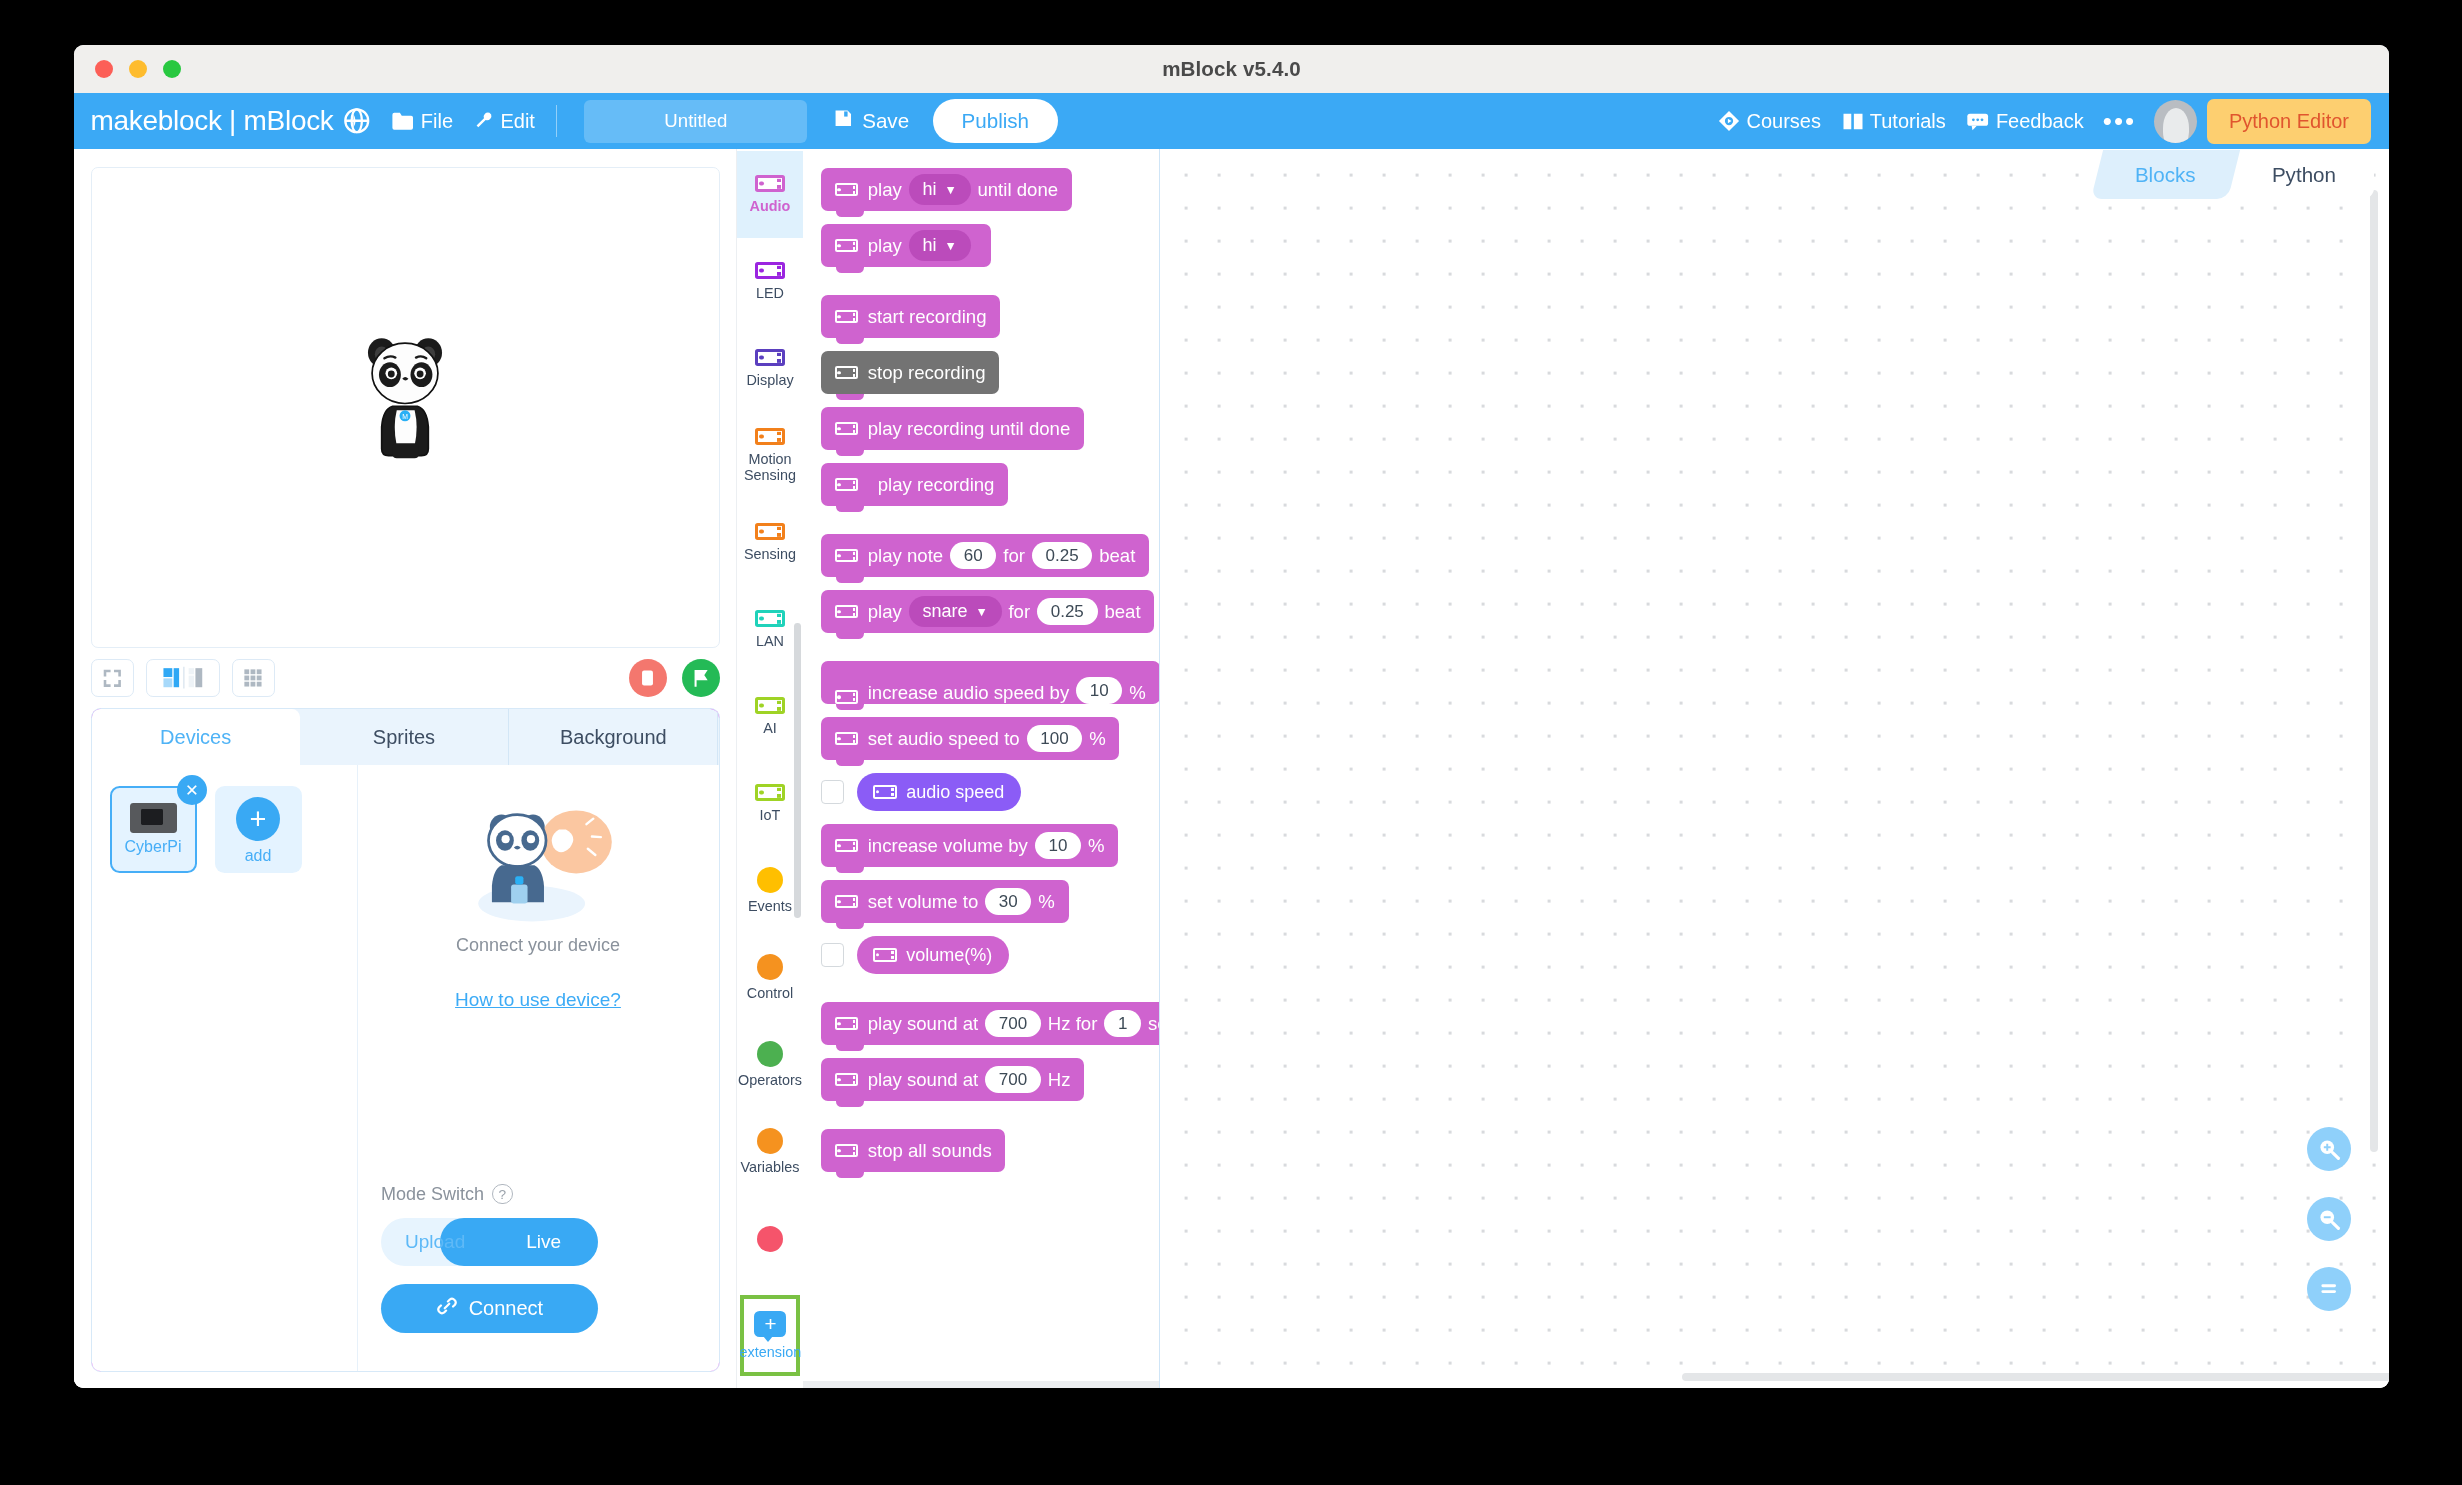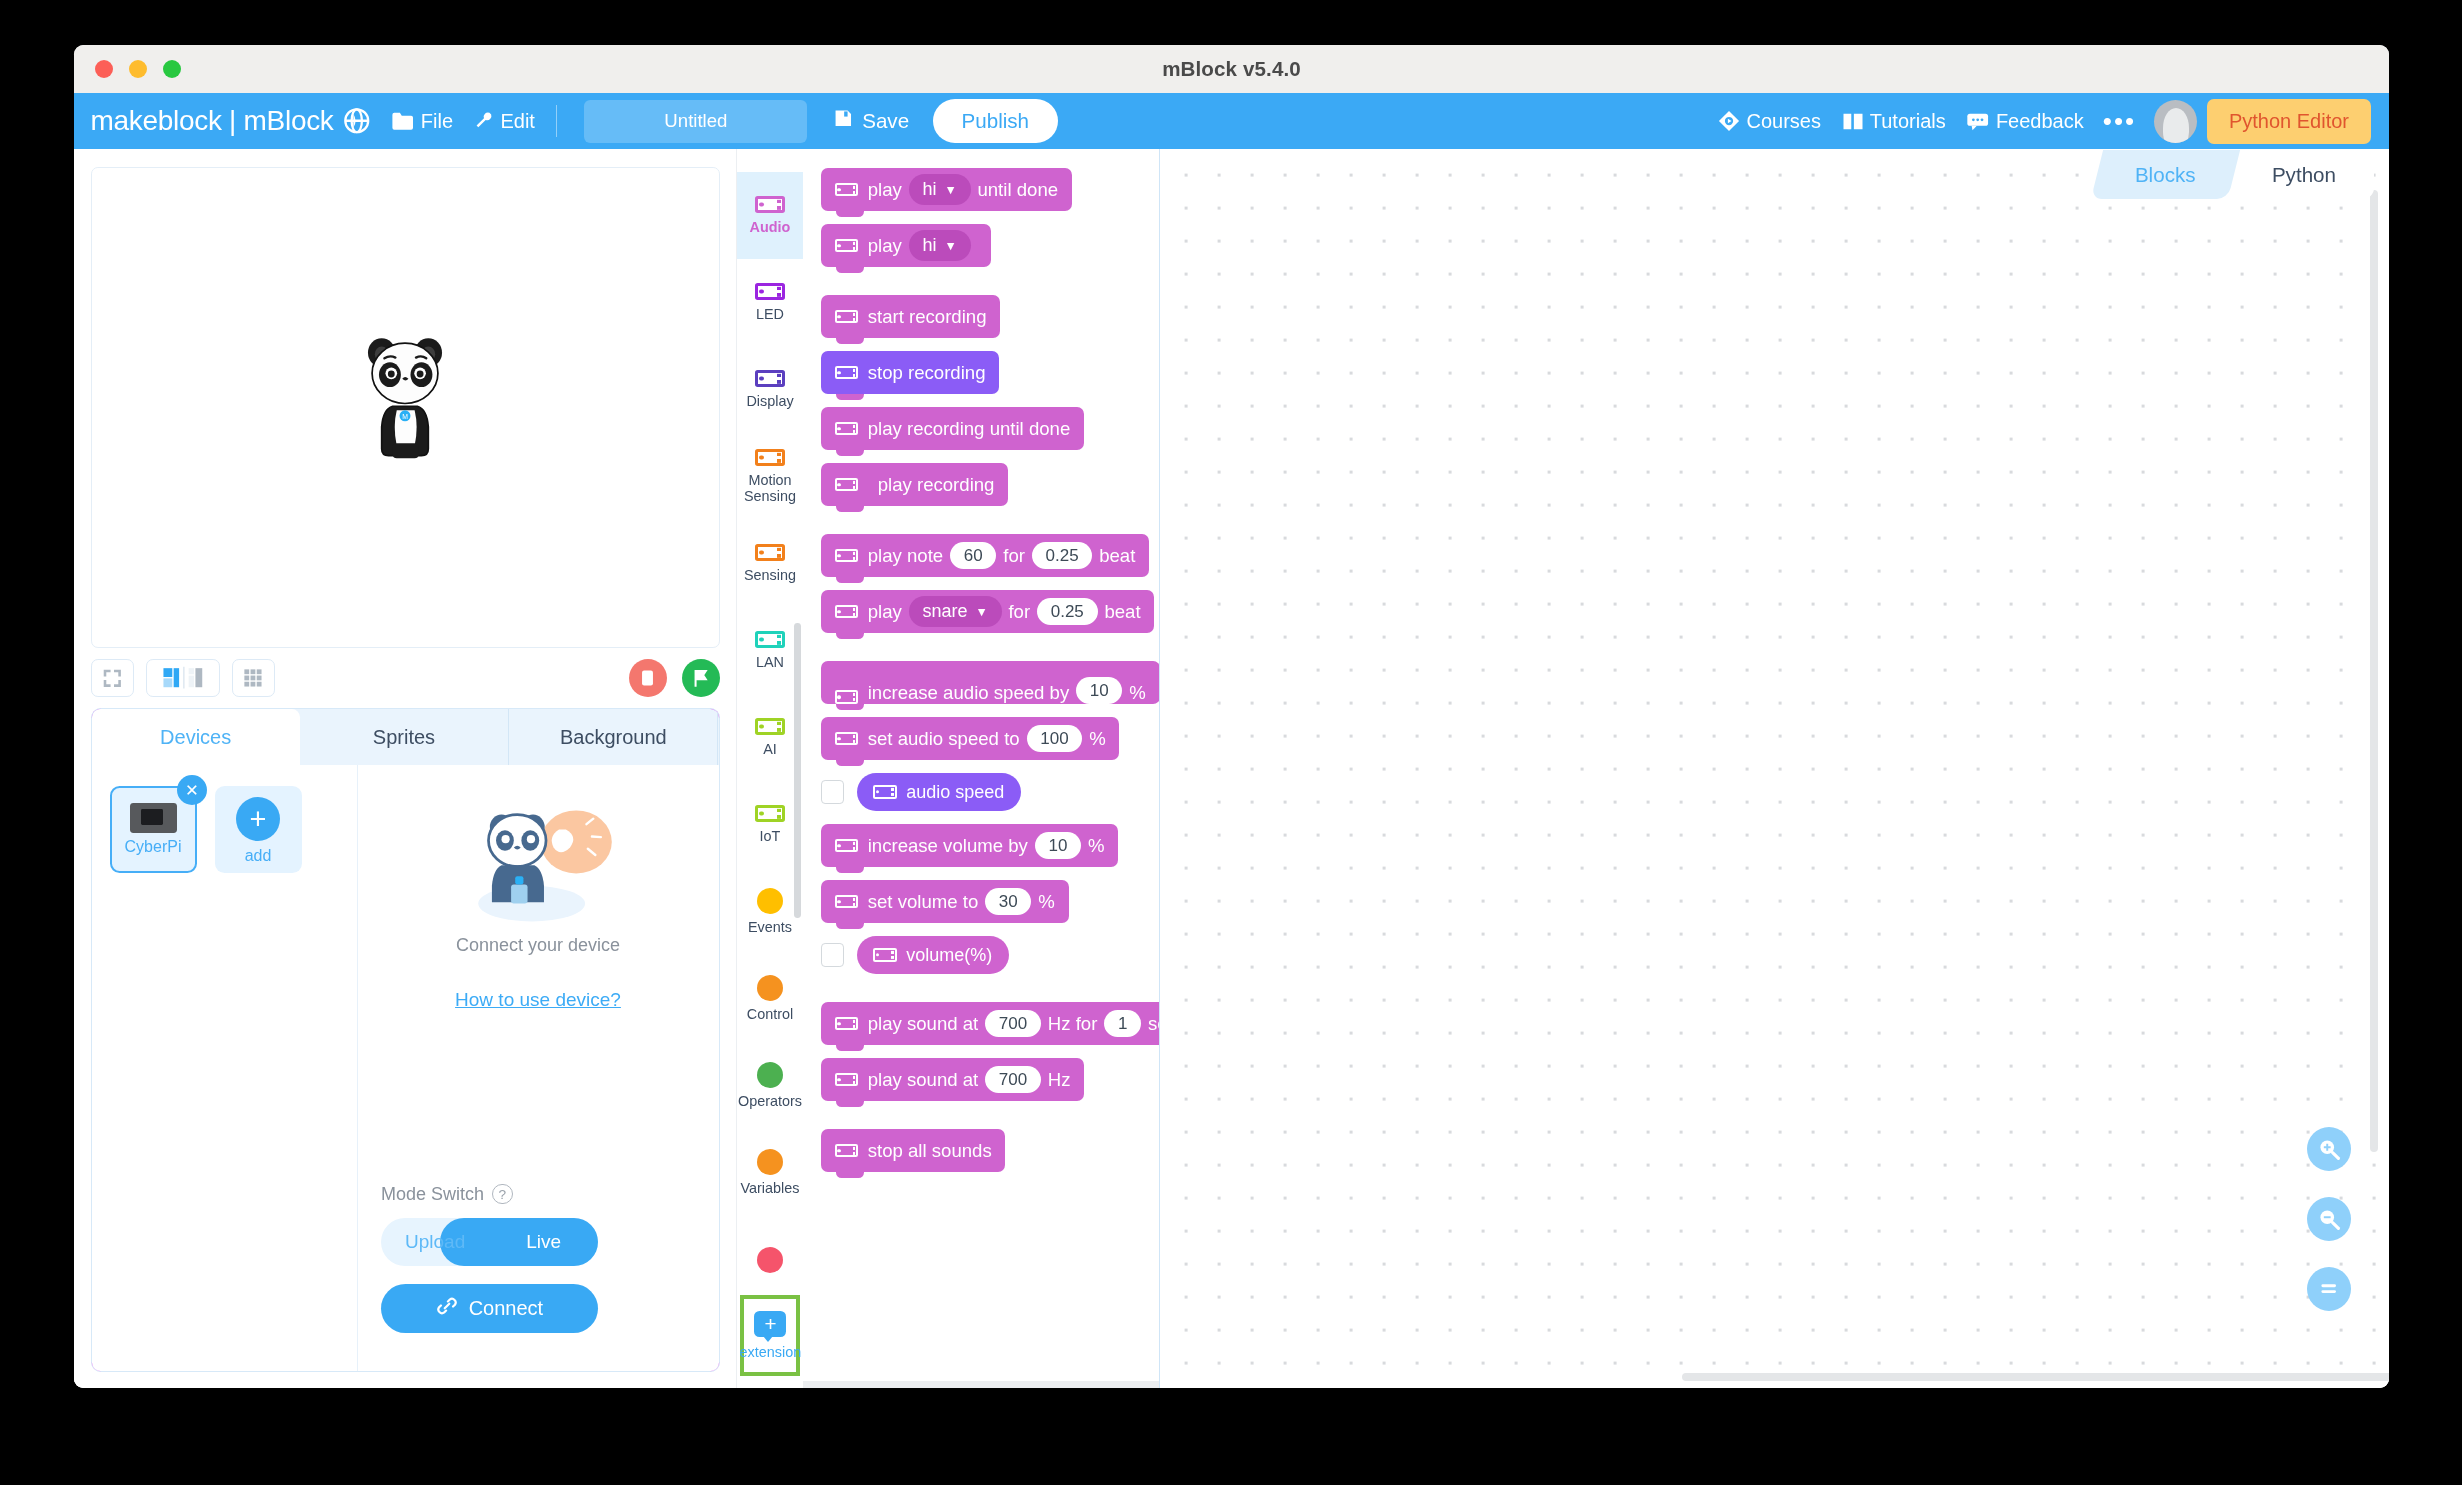--- a/index.html
+++ b/index.html
@@ -119,21 +119,21 @@
   .seg-btn.on { color:#fff; }
   #seg-knob { position:absolute; right:0; top:0; width:158px; height:48px; border-radius:24px;
               background:#39a9f4;}
   #connect-btn { margin:18px 0 20.6px; width:217px;height:49px;border-radius:25px;background:#39a9f4;
                  color:#fff; font-size:20px; display:flex;align-items:center;justify-content:center;
                  gap:11px; cursor:pointer; align-self:flex-start; border:none; font-family:inherit;}
 
   
   #rail { width:67px; background:#fff; border-left:0.7px solid #eceff2; position:relative;
           overflow:hidden; }
-  #rail-inner { padding-top:23px; }
+  #rail-inner { padding-top:2px; }
   .cat { height:87px; display:flex; flex-direction:column; align-items:center;
          justify-content:center; cursor:pointer; position:relative; }
   .cat.active { background:#dff1fd; }
   .cat-label { font-size:14.4px; color:#3d4d62; margin-top:5.5px; text-align:center; line-height:1.12;}
   .cat.active .cat-label { color:#cf63cf; font-weight:bold;}
   .board-ic { width:30px;height:17px; border-radius:2.7px; position:relative;
               border:3.4px solid #cf63cf; background:#fff;}
   .board-ic::before{content:"";position:absolute;left:1.4px;top:50%;transform:translateY(-50%);
               width:4.8px;height:4.8px;border-radius:50%;background:currentColor;}
   .board-ic::after{content:"";position:absolute;right:1.4px;top:50%;transform:translateY(-50%);
@@ -536,21 +536,21 @@
             </div>
           </div>
           <div class="gap"></div>
           <div class="blk-row">
             <div class="blk" style="background: rgb(207, 99, 207);">
               <span class="blk-ic"></span>
               <span>start recording</span>
             </div>
           </div>
           <div class="blk-row">
-            <div class="blk" style="background: #8b5cf6;">
+            <div class="blk" style="background: #737373;">
               <span class="blk-ic"></span>
               <span>stop recording</span>
             </div>
           </div>
           <div class="blk-row">
             <div class="blk" style="background: rgb(207, 99, 207);">
               <span class="blk-ic"></span>
               <span>play recording until done</span>
             </div>
           </div>

